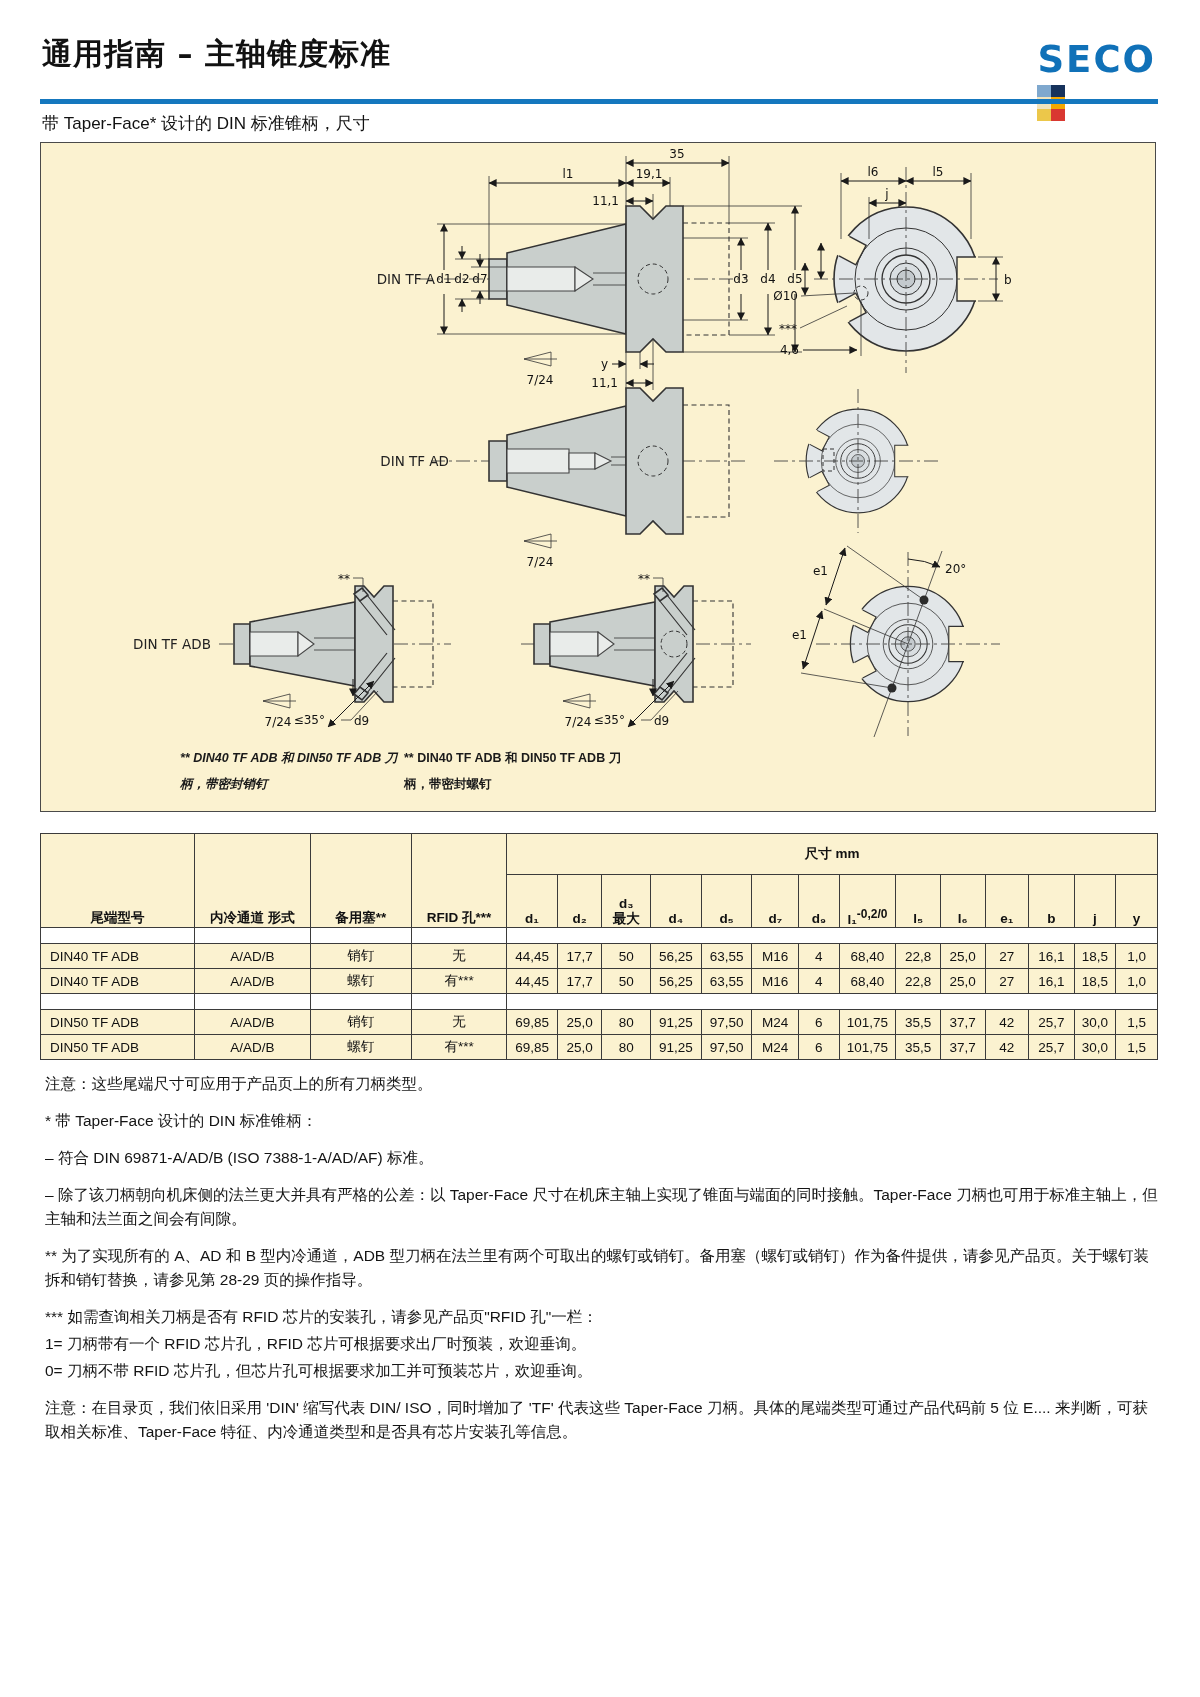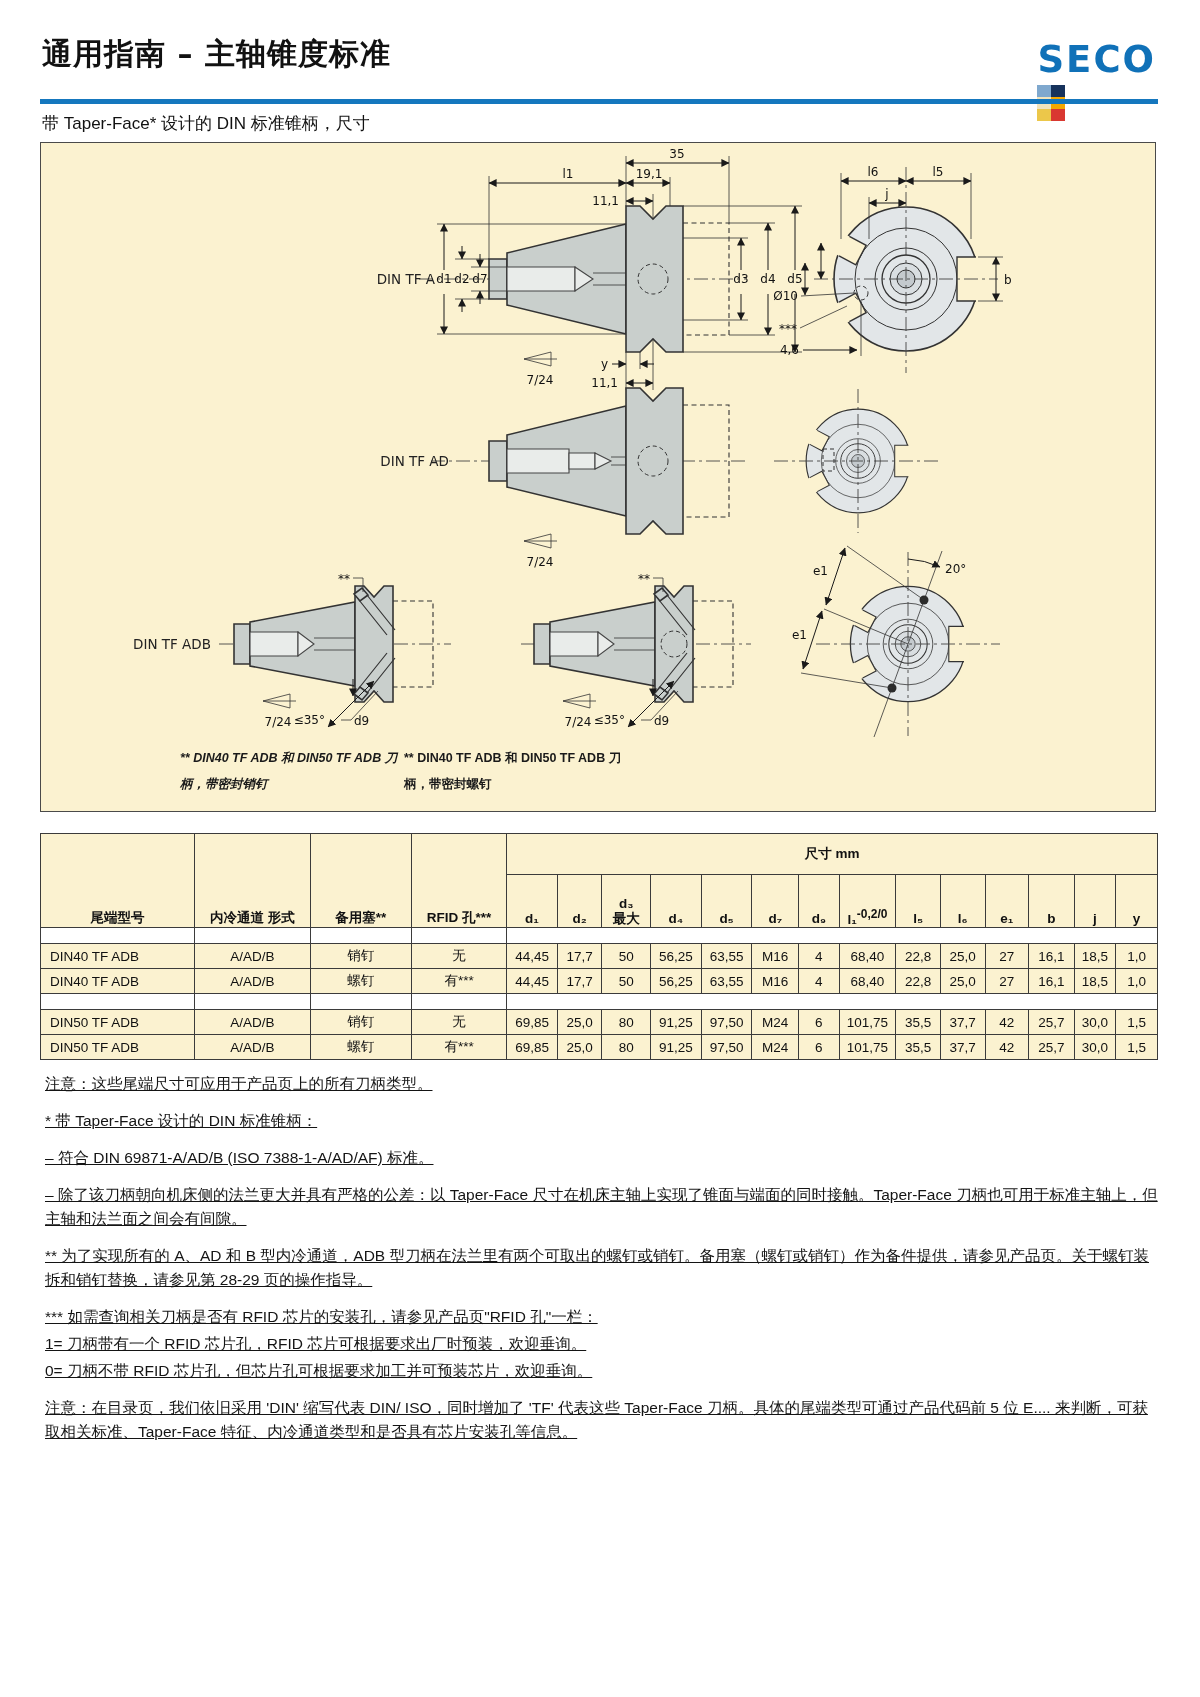--- a/index.html
+++ b/index.html
@@ -44,21 +44,21 @@
   .h-model{text-align:left;padding-left:9px;}
   .h-size{height:40px;vertical-align:middle;}
   .h-dim{height:52px;vertical-align:bottom;padding-bottom:6px;line-height:1.15;}
   .h-dim sup{font-size:12px;font-weight:700;}
   tr.sep td{height:15px;background:#ffffff;}
   td.sep-rest{border-left:none;}
   tr.data td{height:24px;}
   td.c-model{text-align:left;padding-left:9px;}
   
   .notes{position:absolute;left:45px;top:1072px;width:1116px;font-size:15.5px;line-height:1.55;color:#141414;}
-  .notes p{margin:0 0 13px 0;text-decoration:underline;}
+  .notes p{margin:0 0 13px 0;}
   .notes p.tight{margin:0 0 3px 0;}
   .pageno{position:absolute;left:46px;top:1744px;font-size:16px;color:#4c1d95;}
 </style>
 </head>
 <body>
 
 <div class="page">
 
   <div class="title">通用指南 – 主轴锥度标准</div>
 

